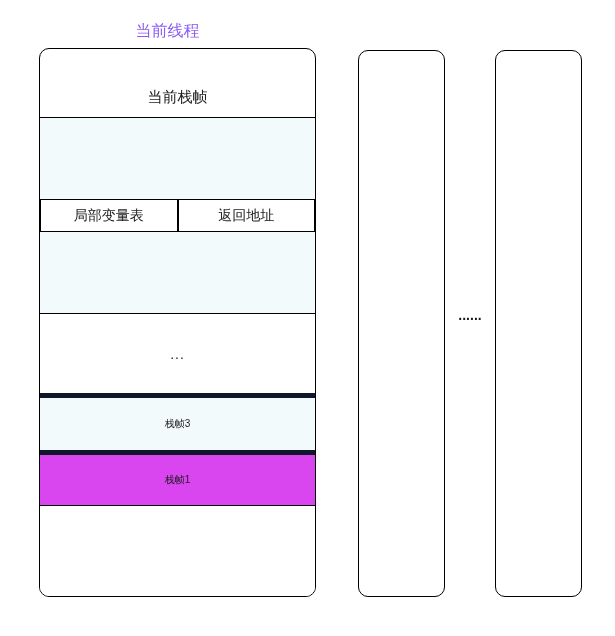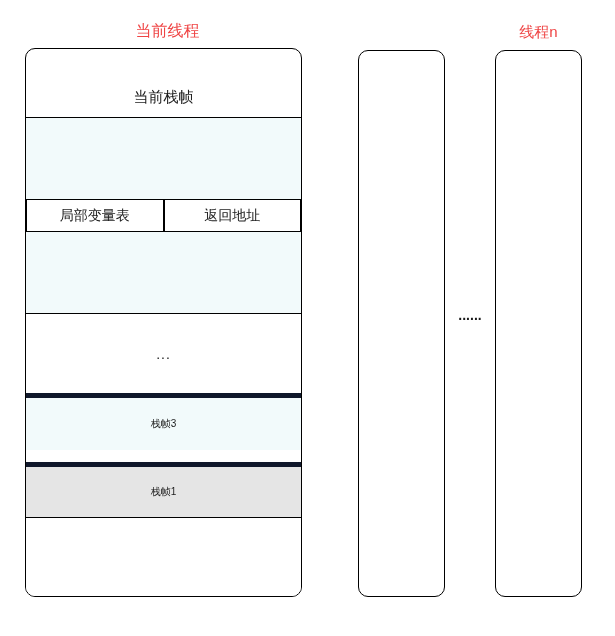--- a/index.html
+++ b/index.html
@@ -13,30 +13,30 @@
     position: relative;
     width: 615px;
     height: 636px;
     background: #ffffff;
     overflow: hidden;
   }
   .col-title {
     position: absolute;
     text-align: center;
     font-size: 15px;
-    color: #ef4444;
+    color: #8b5cf6;
     white-space: nowrap;
   }
   .title-main { left: 29px; top: 21px; width: 277px; font-size: 16px; }
   .title-t1   { left: 358px; top: 23px; width: 87px; }
   .title-tn   { left: 495px; top: 23px; width: 87px; }
 
   .stack-col {
     position: absolute;
-    left: 25px;
+    left: 39px;
     top: 48px;
     width: 277px;
     height: 549px;
     border: 1px solid #000000;
     border-radius: 10px;
     background: #ffffff;
     box-sizing: border-box;
     display: flex;
     flex-direction: column;
     overflow: hidden;
@@ -82,21 +82,21 @@
   .sec-frame {
     border-top: 5px solid #0f172a;
     display: flex;
     align-items: center;
     justify-content: center;
     font-size: 10px;
     background: #ffffff;
   }
   .frame-3 { height: 57px; background: #f2fafb; }
   .frame-2 { height: 52px; background: #ffffff; }
-  .frame-1 { height: 55px; background: #e5e5e5; margin-top: 12px; }
+  .frame-1 { height: 55px; background: #d946ef; }
   .sec-empty {
     flex: 1 1 auto;
     border-top: 1px solid #000000;
     background: #ffffff;
   }
 
   .thread-col {
     position: absolute;
     top: 50px;
     width: 87px;
@@ -122,21 +122,20 @@
   }
 </style>
 </head>
 <body>
 
 <div class="canvas">
 
   <div class="col-title title-main">当前线程</div>
 
 
-  <div class="col-title title-tn">线程n</div>
 
   <div class="stack-col">
 
     <div class="sec sec-label">当前栈帧</div>
 
     <div class="sec sec-body">
       <div class="inner-box">局部变量表</div>
       <div class="inner-box">返回地址</div>
     </div>
 

